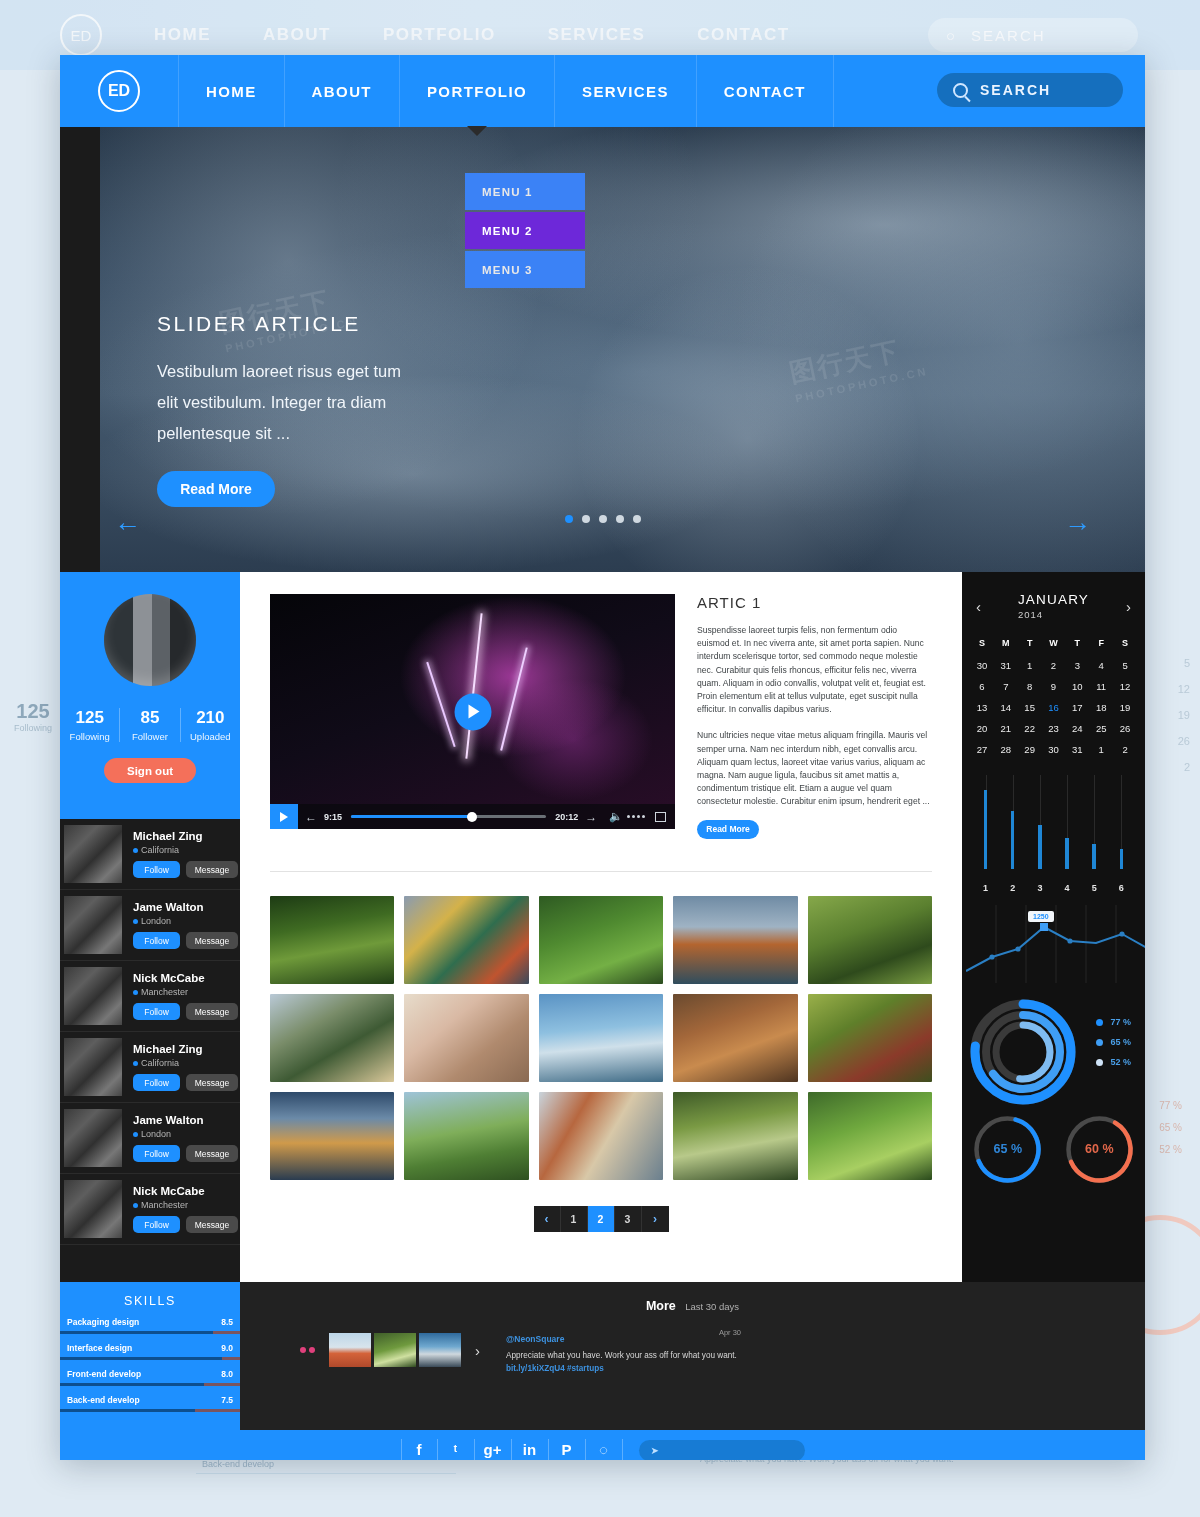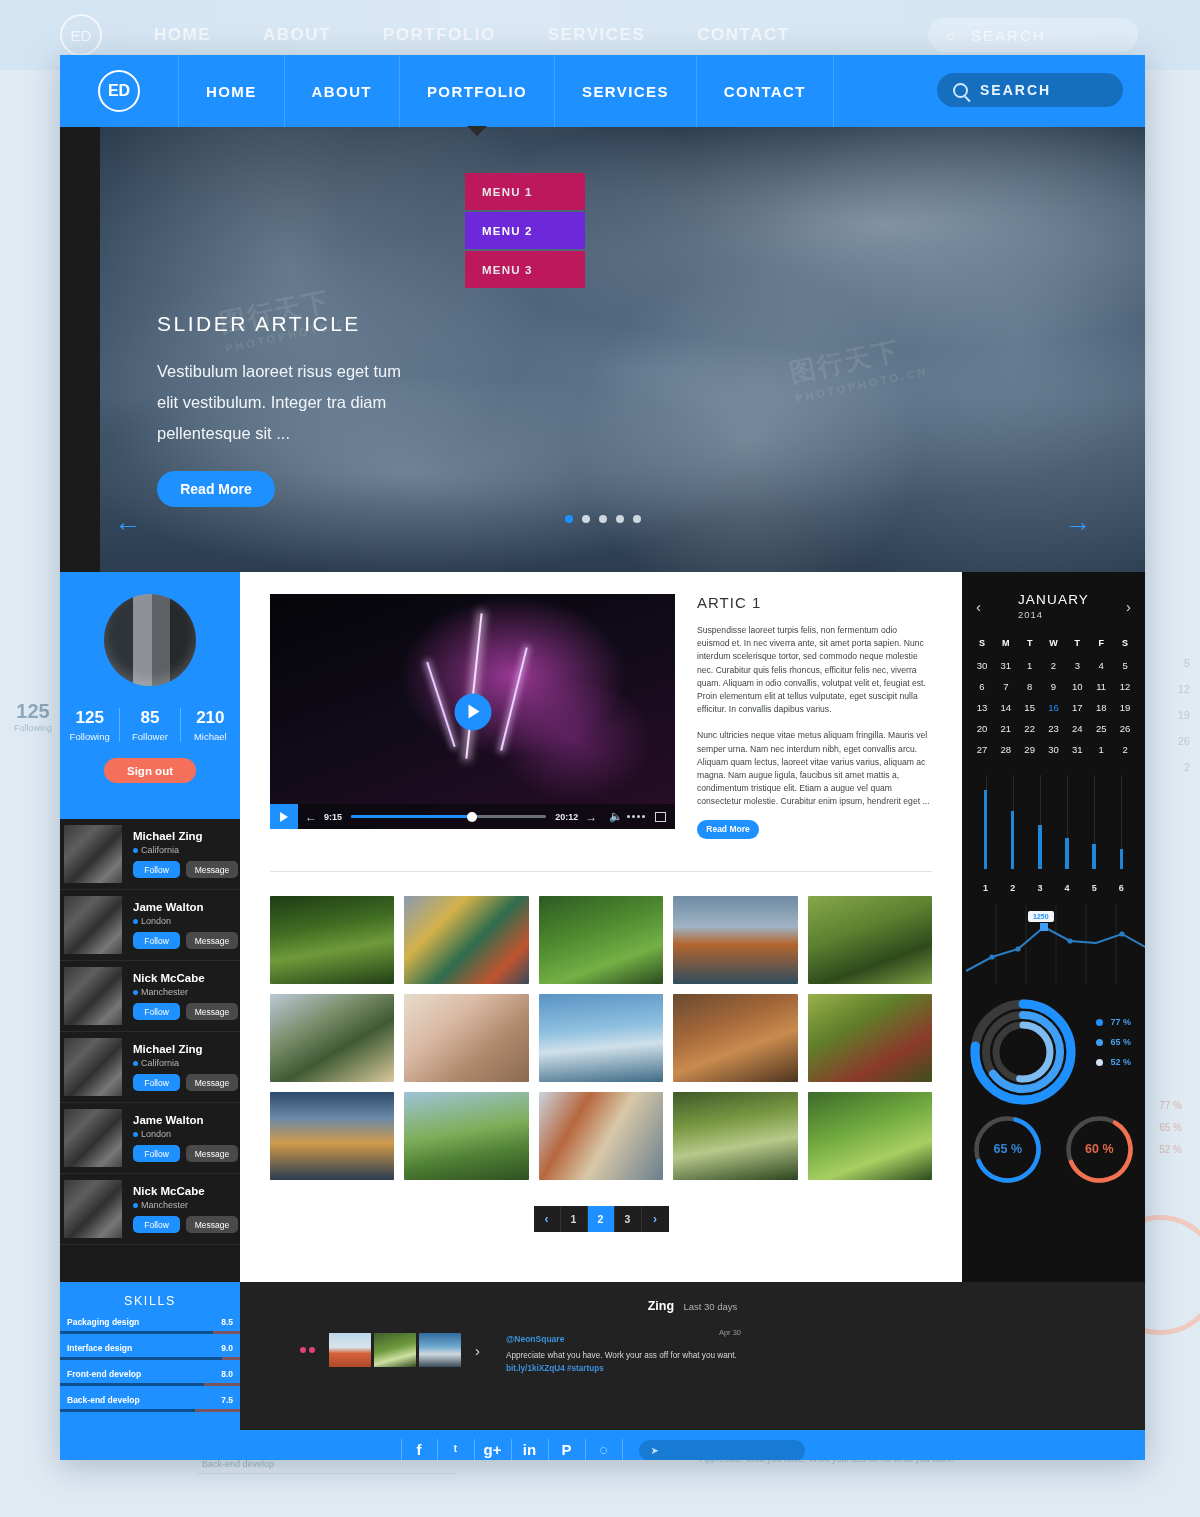--- a/index.html
+++ b/index.html
@@ -78,21 +78,21 @@
     border-radius:18px; background: rgba(10,70,110,.45);
     display:flex; align-items:center; gap:12px; padding-left:16px;
   }
   .search-ico { width:15px; height:15px; border:2px solid #cfe6ff; border-radius:50%; position:relative;}
   .search-ico::after{content:'';position:absolute;right:-5px;bottom:-4px;width:7px;height:2px;background:#cfe6ff;transform:rotate(45deg);}
   .search-label { color:#eaf4ff; font-size:14px; letter-spacing:2px; font-weight:600;}
 
   
   .dropdown { position:absolute; left:405px; top:118px; width:120px; z-index:40; }
   .dd-item {
-    height:37px; background:#be185d; color:#e8e8e8; font-size:11.5px;
+    height:37px; background:#3b82f6; color:#e8e8e8; font-size:11.5px;
     letter-spacing:1.2px; font-weight:600; display:flex; align-items:center;
     padding-left:17px; margin-bottom:2px; cursor:pointer;
   }
   .dd-item.active { background:#6d28d9; color:#fff; }
 
   
   .hero {
     height: 445px; position:relative; overflow:hidden;
     background:
       radial-gradient(ellipse 60% 40% at 75% 22%, rgba(190,205,218,.55), transparent 70%),
@@ -380,21 +380,21 @@
           <div class="stat">
             <div class="num">125</div>
             <div class="lbl">Following</div>
           </div>
           <div class="stat">
             <div class="num">85</div>
             <div class="lbl">Follower</div>
           </div>
           <div class="stat">
             <div class="num">210</div>
-            <div class="lbl">Michael</div>
+            <div class="lbl">Uploaded</div>
           </div>
         </div>
         <div class="signout">Sign out</div>
       </div>
 
       <div class="follower">
         <div class="f-thumb"></div>
         <div class="f-info">
           <div class="f-name">Michael Zing</div>
           <div class="f-loc">
@@ -751,21 +751,21 @@
             <span>7.5</span>
           </div>
         <div class="skill-bar">
             <i style="width:75%"></i>
           </div>
       </div>
     </div>
 
     <div class="statsbox">
       <div class="stats-head">
-        <span class="t">Zing</span>
+        <span class="t">More</span>
         <span class="s">Last 30 days</span>
       </div>
       <div class="tweetrow">
         <div class="tw-dots">
             <i></i>
             <i></i>
           </div>
         <div class="tw-thumbs">
           <div class="tw-th" style="background:linear-gradient(180deg,#bcd6e8 0%,#d8e4ec 42%,#d4633a 60%,#b0492b 100%);"></div>
           <div class="tw-th" style="background:linear-gradient(165deg,#3f5e2a 0%,#6f9a3e 45%,#cfe0a0 70%,#2e4a1e 100%);"></div>

